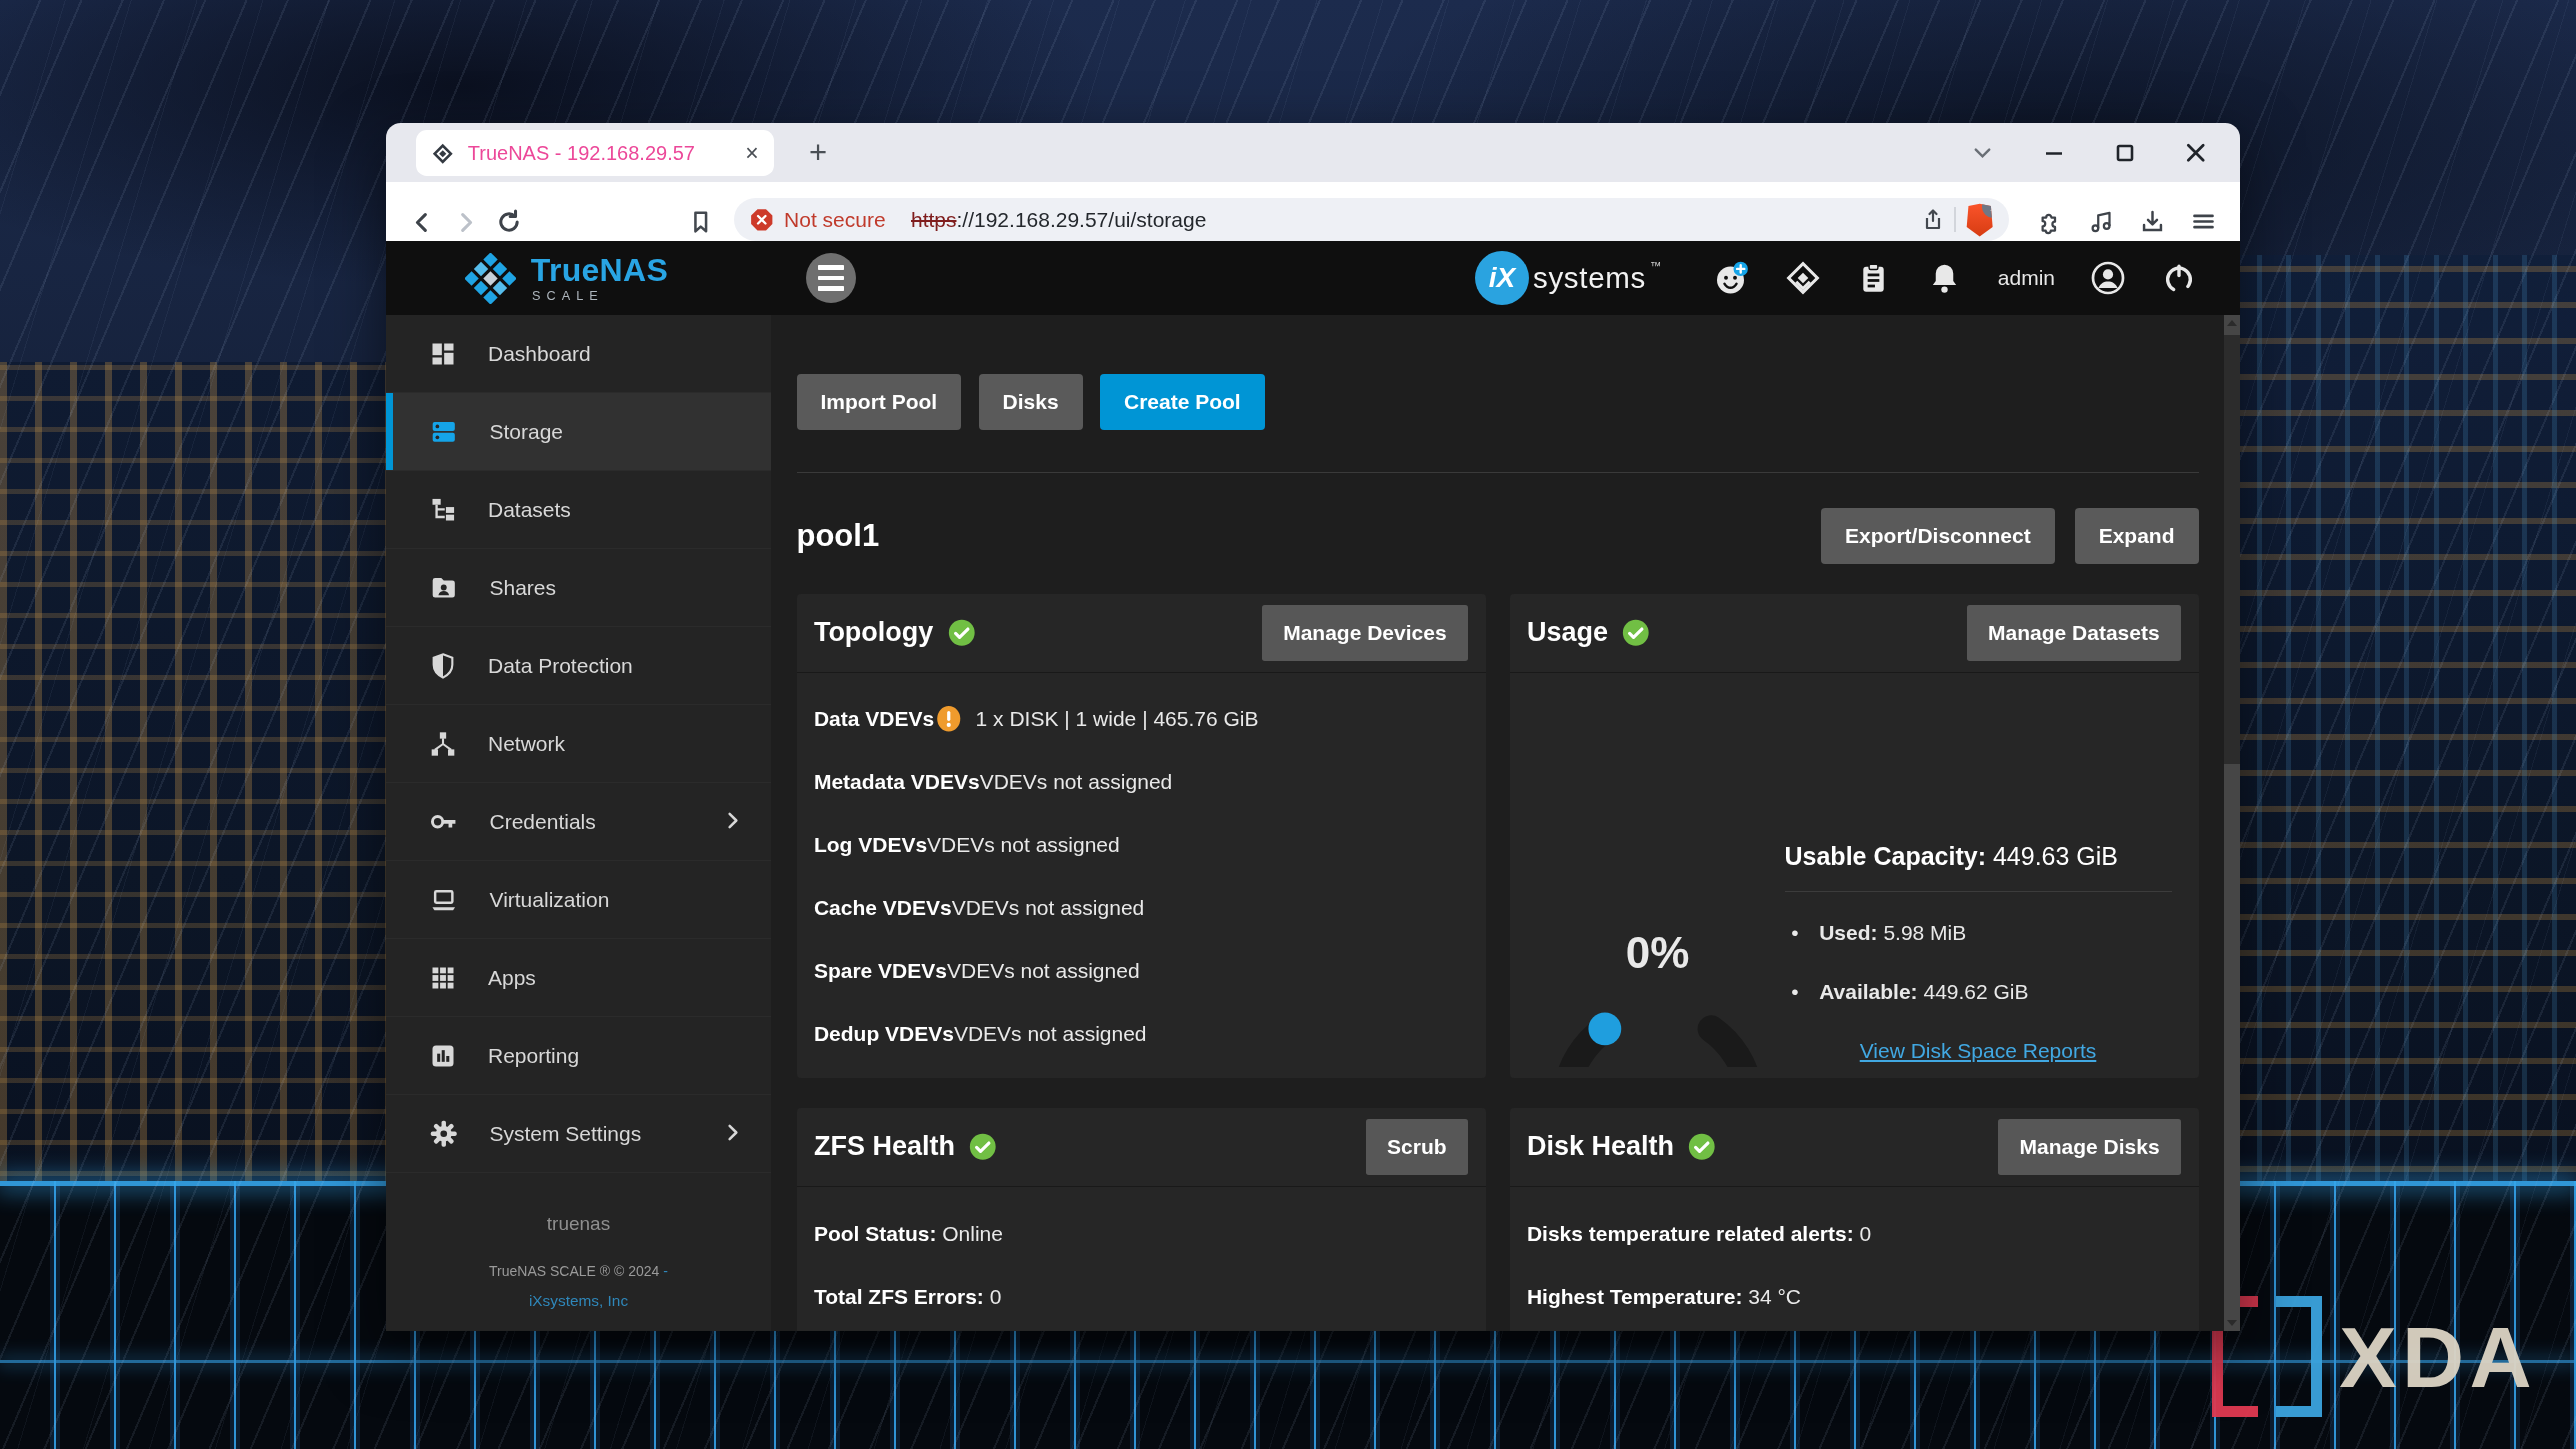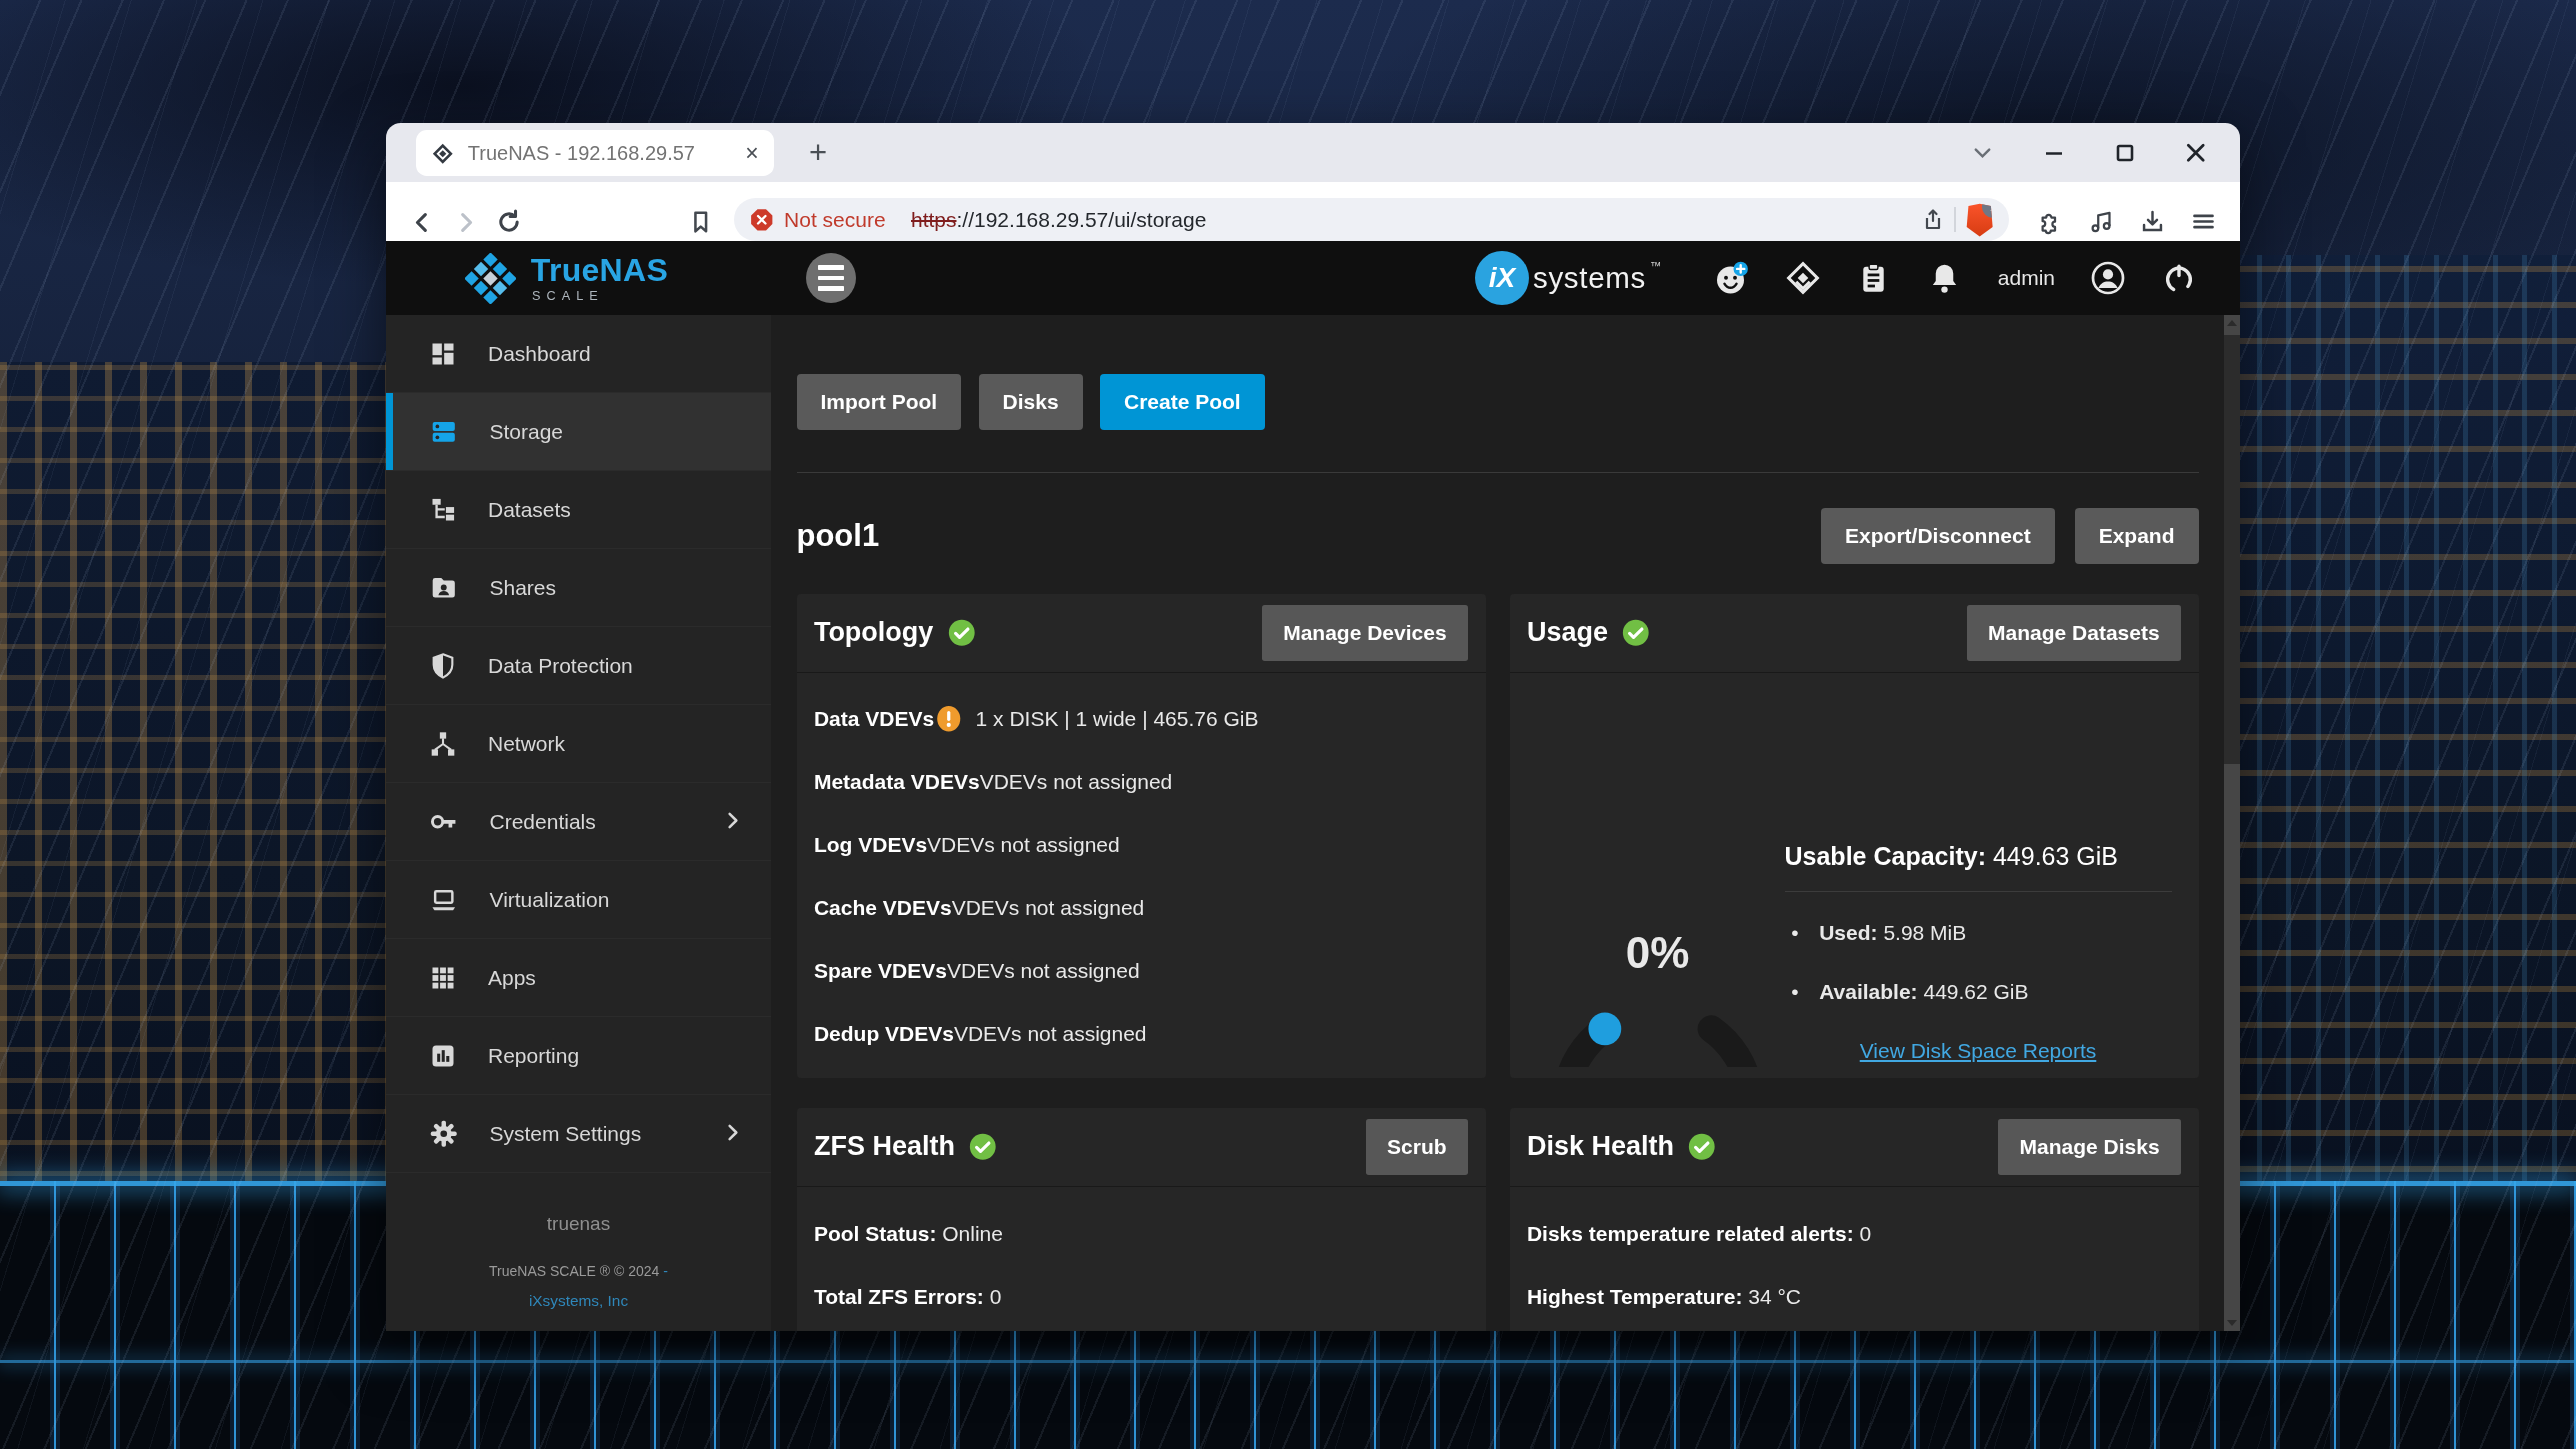--- a/index.html
+++ b/index.html
@@ -44,21 +44,21 @@
   .xda .b1{width:35px;height:99px;border:11.4px solid #e23a52;border-right:none;}
   .xda .b2{width:35px;height:99px;border:11.4px solid #3ba3de;border-left:none;}
   .xda .t{font-size:86px;font-weight:bold;color:#dcd4c4;letter-spacing:5.4px;line-height:1;}
 
   
   .bwin{position:absolute;left:386px;top:123px;width:1854px;height:1208px;
     border-radius:14.8px 14.8px 0 0;overflow:hidden;box-shadow:0 20px 60px rgba(0,0,0,.55);}
   .tabstrip{position:relative;height:59px;background:#e7e8ee;display:flex;align-items:center;}
   .tab{position:absolute;left:29.5px;top:7.4px;width:358px;height:46px;background:#fff;border-radius:10.7px;
     display:flex;align-items:center;padding:0 14.8px;box-sizing:border-box;gap:12px;}
-  .tab-title{font-size:20px;color:#737373;flex:1;white-space:nowrap;overflow:hidden;}
+  .tab-title{font-size:20px;color:#ec4899;flex:1;white-space:nowrap;overflow:hidden;}
   .tab-close{font-size:23px;color:#4a4f55;line-height:1;}
   .newtab{position:absolute;left:411px;top:9.4px;width:42px;height:42px;display:flex;align-items:center;
     justify-content:center;font-size:31px;color:#4a4f55;font-weight:300;}
   .winctl{position:absolute;right:31px;top:0;height:59px;display:flex;align-items:center;gap:44px;}
   .winctl .wc{width:27px;height:27px;display:flex;align-items:center;justify-content:center;}
 
   .toolbar{height:59px;background:#ffffff;display:flex;align-items:flex-end;padding:0 17.4px;box-sizing:border-box;}
   .navic{width:38px;height:38px;display:flex;align-items:center;justify-content:center;margin-right:5.4px;}
   .urlpill{flex:1;height:43px;background:#eef0f5;border-radius:23px;margin:0 9.4px;display:flex;
     align-items:center;padding:0 14.8px;box-sizing:border-box;gap:9.4px;min-width:0;}
@@ -160,20 +160,25 @@
 
 <div id="root">
 
   <div class="desktop">
     <div class="bldg left"></div>
     <div class="bldg right"></div>
     <div class="fence"></div>
     <div class="fence-glow"></div>
     <div class="fence-glow2"></div>
     <div class="rain"></div>
+    <div class="xda">
+      <span class="b1"></span>
+      <span class="b2"></span>
+      <span class="t">XDA</span>
+    </div>
   </div>
 
   <div class="bwin">
 
     <div class="tabstrip">
       <div class="tab">
         <svg width="25.5" height="25.5" viewBox="0 0 24 24">
           <rect x="6.6" y="6.6" width="10.8" height="10.8" fill="none" stroke="#343a42" stroke-width="2.4" transform="rotate(45 12 12)"></rect>
           <rect x="9.6" y="9.6" width="4.8" height="4.8" fill="#343a42" transform="rotate(45 12 12)"></rect>
         </svg>

